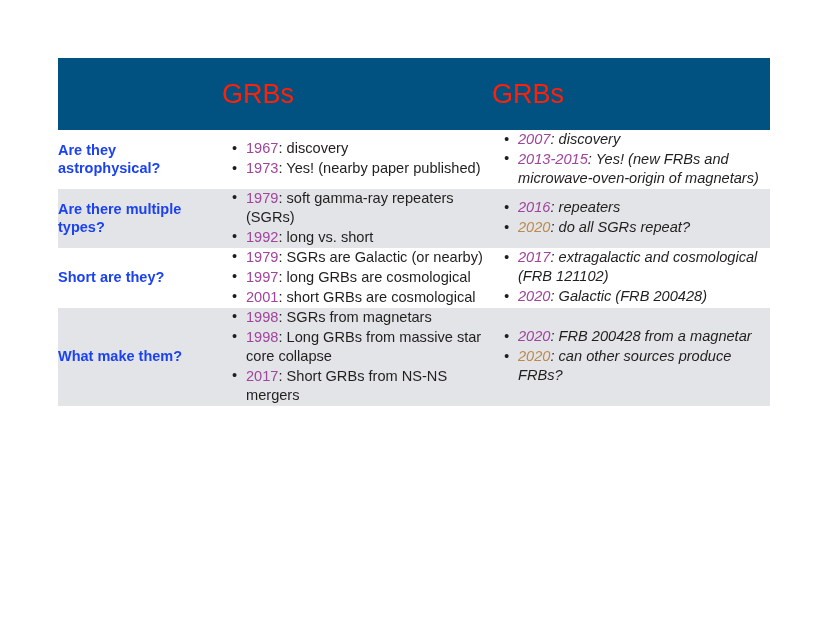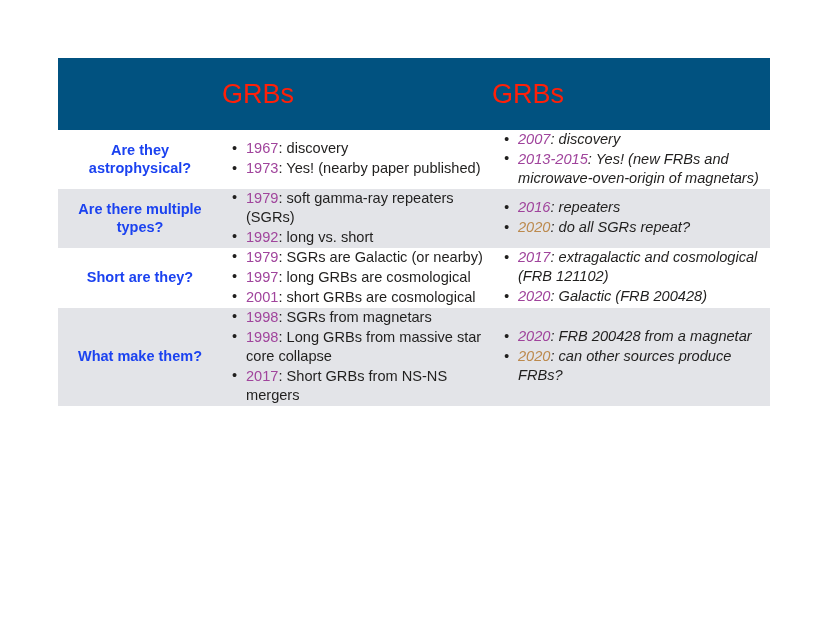--- a/index.html
+++ b/index.html
@@ -60,21 +60,21 @@
   .hdr-blank { }
 
   
   .row-shaded > td { background: #E3E4E8; }
   .row-plain  > td { background: #ffffff; }
 
   .q-label {
     color: #1B42F0;
     font-weight: bold;
     font-size: 14.5px;
-    text-align: center;
+    text-align: left;
     line-height: 1.28;
     padding: 6px 8px 6px 4px;
   }
 
   .cell-list {
     padding: 9px 10px 10px 0px;
   }
   .cell-list.grb { padding-left: 8px; }
   .cell-list.frb { padding-left: 10px; font-style: italic; }
 

